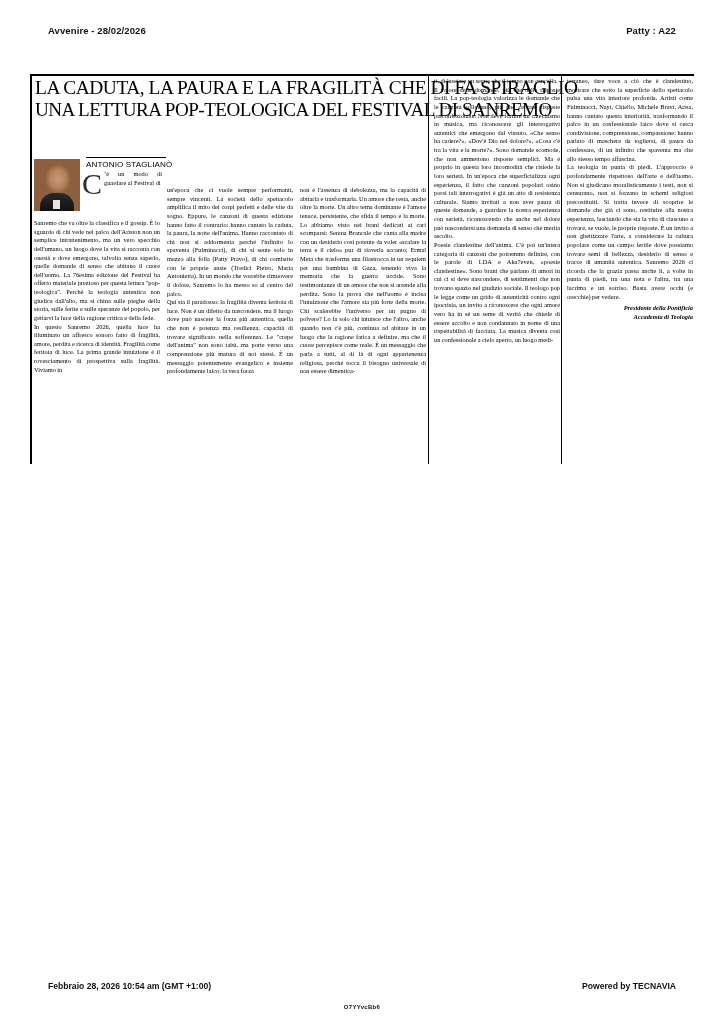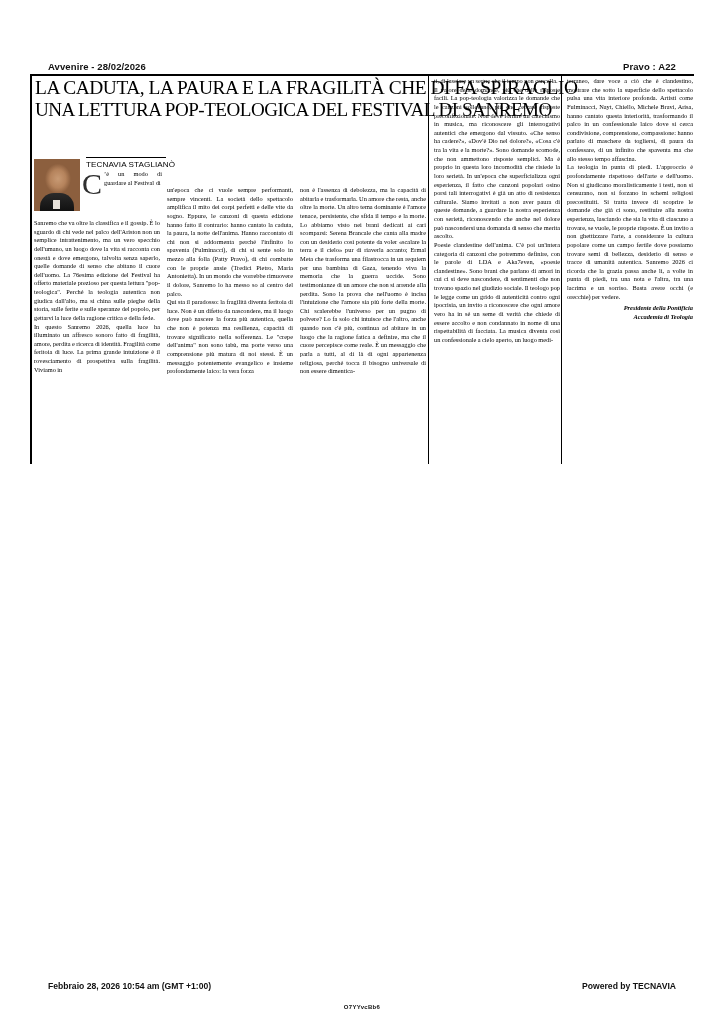--- a/index.html
+++ b/index.html
@@ -25,21 +25,20 @@
     right: 48px;
     height: 20px;
     display: flex;
     justify-content: space-between;
     align-items: center;
     font-family: "Liberation Sans", sans-serif;
     font-size: 9.5px;
     font-weight: 600;
     color: #111;
     letter-spacing: 0.1px;
-    margin-top: 36px;
   }
 
   
   .article-frame {
     position: absolute;
     top: 74px;
     left: 30px;
     width: 664px;
     height: 390px;
     border-left: 2.2px solid #000;
@@ -225,39 +224,39 @@
     font-weight: 700;
     color: #111;
     letter-spacing: 0.3px;
   }
 </style>
 </head>
 <body>
 
 <div class="page-header">
   <span>Avvenire - 28/02/2026</span>
-  <span>Pravo : A22</span>
+  <span>Patty : A22</span>
 </div>
 
 <div class="article-frame"></div>
 
 <div class="article-inner">
 
   <div class="vrule" style="left:398px; height:388px;"></div>
   <div class="vrule" style="left:531px; height:388px;"></div>
 
   <div class="head-zone">
     <div class="headline">LA CADUTA, LA PAURA E LA FRAGILITÀ CHE DI FA SPIRAGLIO</div>
     <div class="headline l2">UNA LETTURA POP-TEOLOGICA DEL FESTIVAL DI SANREMO</div>
   </div>
 
   <div class="byline-row">
     <div class="author-photo"></div>
     <div class="byline-label">
-      <span class="first">TECNAVIA </span><span class="last">STAGLIANÒ</span>
+      <span class="first">ANTONIO </span><span class="last">STAGLIANÒ</span>
     </div>
   </div>
 
   <div class="dropcap-wrap">
     <span class="dropcap">C</span><span>’è un modo di guardare al Festival di</span>
   </div>
 
   <div class="col col1">
     <p>Sanremo che va oltre la classifica e il gossip. È lo sguardo di chi vede nel palco dell'Ariston non un semplice intrattenimento, ma un vero specchio dell'umano, un luogo dove la vita si racconta con onestà e dove emergono, talvolta senza saperlo, quelle domande di senso che abitano il cuore dell'uomo. La 76esima edizione del Festival ha offerto materiale prezioso per questa lettura "pop-teologica". Perché la teologia autentica non giudica dall'alto, ma si china sulle pieghe della storia, sulle ferite e sulle speranze del popolo, per gettarvi la luce della ragione critica e della fede.</p>
     <p>In questo Sanremo 2026, quella luce ha illuminato un affresco sonoro fatto di fragilità, amore, perdita e ricerca di identità. Fragilità come feritoia di luce. La prima grande intuizione è il rovesciamento di prospettiva sulla fragilità. Viviamo in</p>

